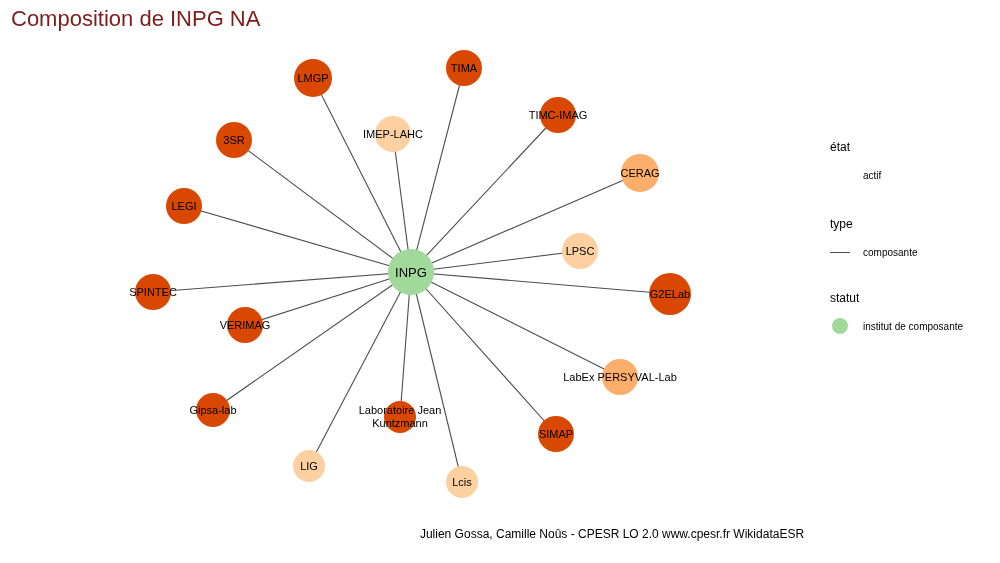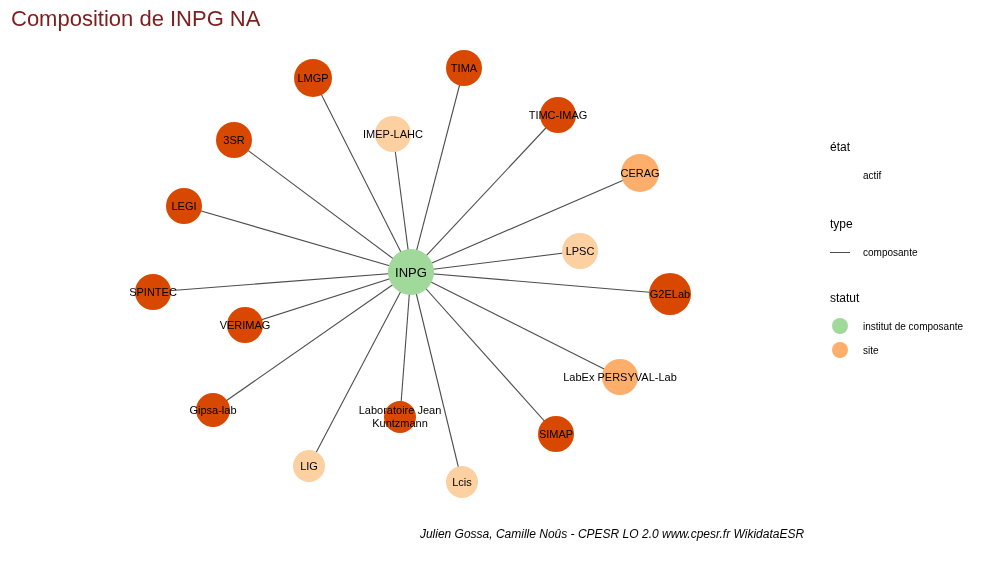--- a/index.html
+++ b/index.html
@@ -29,21 +29,20 @@
     top: 0;
   }
   #caption {
     position: absolute;
     top: 527px;
     left: 612px;
     transform: translateX(-50%);
     font-size: 12px;
     color: #000000;
     white-space: nowrap;
-    font-style: italic;
   }
   .legend {
     position: absolute;
     left: 830px;
     width: 168px;
   }
   .legend-section { position: absolute; left: 0; }
   #legend-etat   { top: 140px; }
   #legend-type   { top: 217px; }
   #legend-statut { top: 291px; }
@@ -165,24 +164,20 @@
       </div>
     </div>
 
     <div class="legend-section" id="legend-statut">
       <div class="legend-title">statut</div>
       <div id="legend-statut-items">
           <div class="legend-row">
             <span class="swatch-dot" style="background: rgb(161, 217, 155);"></span>
             <span class="legend-label">institut de composante</span>
           </div>
-          <div class="legend-row">
-            <span class="swatch-dot" style="background: rgb(253, 174, 107);"></span>
-            <span class="legend-label">site</span>
-          </div>
         </div>
     </div>
 
   </div>
 
   <div id="caption">Julien Gossa, Camille Noûs - CPESR LO 2.0 www.cpesr.fr WikidataESR</div>
 
 </div>
 
 </body></html>

